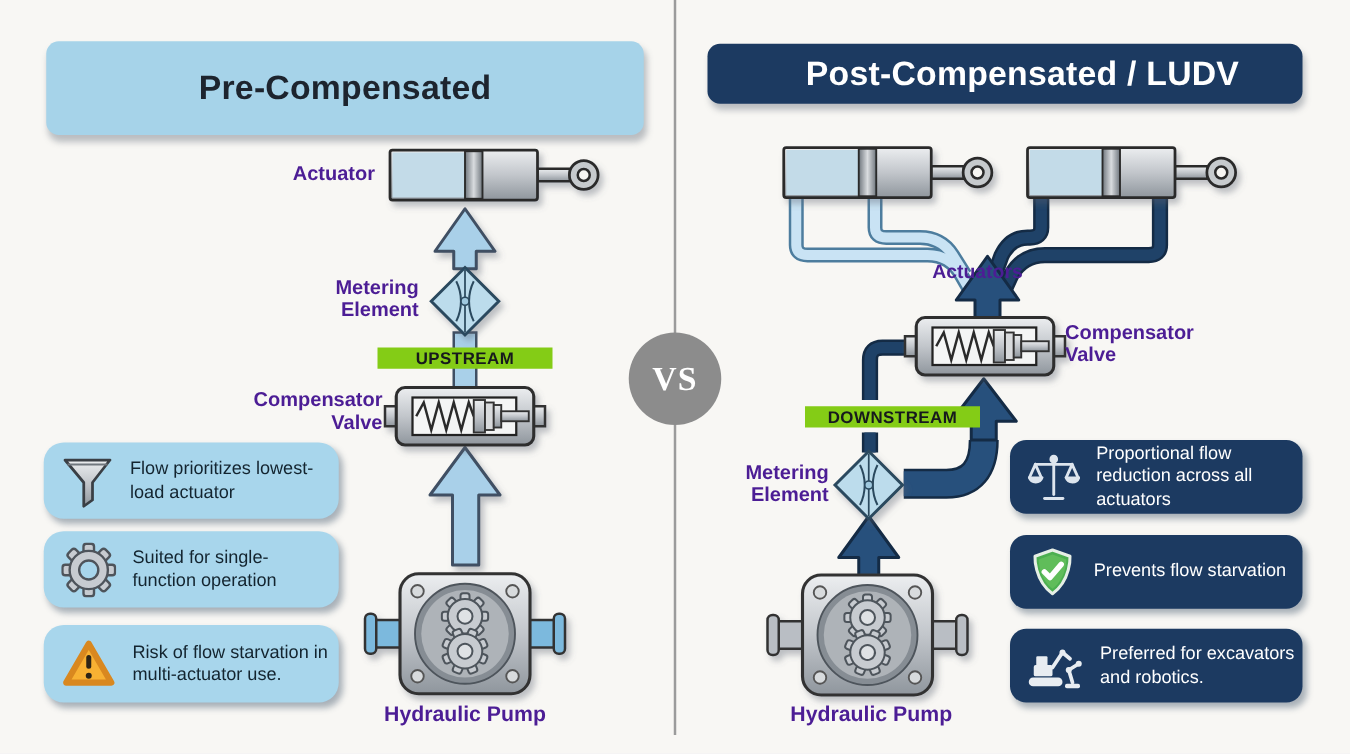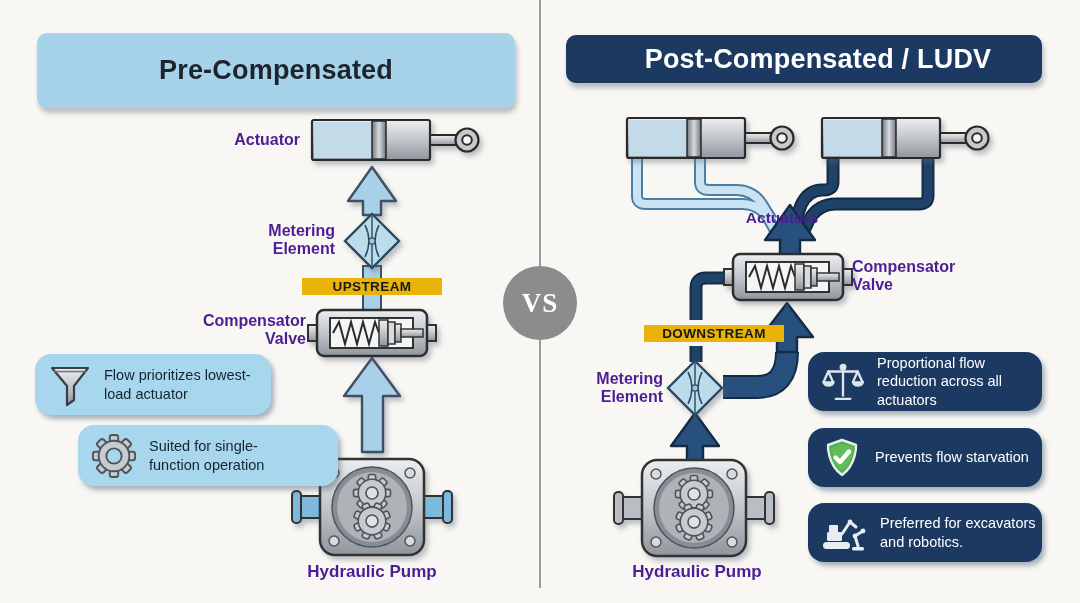--- a/index.html
+++ b/index.html
@@ -18,27 +18,27 @@
   .divider-line { position:absolute; left:539px; top:0; width:2px; height:588px; background:#9b9b9b; }
   .vs-circle { position:absolute; left:503px; top:266px; width:74px; height:74px; border-radius:50%;
                background:#8c8c8c; color:#fff; font-weight:bold; font-size:27px;
                display:flex; align-items:center; justify-content:center; letter-spacing:1px;font-family:Liberation Serif, serif; }
 
   
   .mlabel { position:absolute; font-weight:bold; color:#4c1d95; font-size:16px; line-height:1.12; }
   .mlabel.right-al { text-align:right; }
   .mlabel.center-al { text-align:center; }
   .flow-dir { position:absolute; font-weight:bold; color:#16191d; font-size:13.5px; letter-spacing:.4px;
-              text-align:center; background:#eab308; padding:1px 0; }
+              text-align:center; background:#84cc16; padding:1px 0; }
 
   
   .callout { position:absolute; display:flex; align-items:center; gap:13px; padding-left:14px;
              border-radius:16px; box-shadow:3px 4px 5px rgba(70,90,110,.45); }
   .callout.light { background:#a8d6ec; color:#13242f; }
-  .callout.dark  { background:#1c3a61; color:#ffffff; }
+  .callout.dark  { background:#1c3a61; color:#ffffff;border-radius:13px; }
   .callout-text { font-size:14.5px; font-weight:500; line-height:1.25; }
   .callout .ic { flex:0 0 auto; display:flex; align-items:center; justify-content:center; }
 
   svg.overlay { position:absolute; left:0; top:0; }
   .arrowL { fill:#a9d0e9; stroke:#3f4f63; stroke-width:2.4; stroke-linejoin:round; }
   .arrowR { fill:#27507c; stroke:#142b45; stroke-width:2.4; stroke-linejoin:round; }
 </style>
 </head>
 <body>
 
@@ -213,40 +213,50 @@
   <div class="callout light" style="left:35px;top:354px;width:236px;height:61px;">
     <span class="ic">
       <svg width="42" height="44" viewBox="0 0 42 44">
         <path d="M3 5 L39 5 L25 23 L25 37 L18 42 L18 23 Z" fill="url(#metalV)" stroke="#3a3f45" stroke-width="2.2" stroke-linejoin="round"></path>
         <line x1="5" y1="8.5" x2="37" y2="8.5" stroke="#70777e" stroke-width="1.6"></line>
       </svg>
     </span>
     <div class="callout-text" style="max-width:168px;">Flow prioritizes lowest-load actuator</div>
   </div>
 
-  <div class="callout light" style="left:35px;top:425px;width:260px;height:61px;margin-left:43px;">
+  <div class="callout light" style="left:35px;top:425px;width:236px;height:61px;">
     <span class="ic">
       <svg width="44" height="44" viewBox="-23 -23 46 46">
         <g fill="#c7cbd0" stroke="#4e545b" stroke-width="2">
           <rect x="-4.4" y="-22" width="8.8" height="10" rx="2.4"></rect>
           <rect x="-4.4" y="-22" width="8.8" height="10" rx="2.4" transform="rotate(45)"></rect>
           <rect x="-4.4" y="-22" width="8.8" height="10" rx="2.4" transform="rotate(90)"></rect>
           <rect x="-4.4" y="-22" width="8.8" height="10" rx="2.4" transform="rotate(135)"></rect>
           <rect x="-4.4" y="-22" width="8.8" height="10" rx="2.4" transform="rotate(180)"></rect>
           <rect x="-4.4" y="-22" width="8.8" height="10" rx="2.4" transform="rotate(225)"></rect>
           <rect x="-4.4" y="-22" width="8.8" height="10" rx="2.4" transform="rotate(270)"></rect>
           <rect x="-4.4" y="-22" width="8.8" height="10" rx="2.4" transform="rotate(315)"></rect>
           <circle r="16"></circle>
         </g>
         <circle r="8" fill="#a8d6ec" stroke="#4e545b" stroke-width="2"></circle>
       </svg>
     </span>
     <div class="callout-text" style="max-width:152px;">Suited for single-function operation</div>
   </div>
 
+  <div class="callout light" style="left:35px;top:500px;width:236px;height:62px;">
+    <span class="ic">
+      <svg width="44" height="40" viewBox="0 0 44 40">
+        <path d="M22 4 L40 35 L4 35 Z" fill="#f8b133" stroke="#d9881f" stroke-width="5" stroke-linejoin="round"></path>
+        <rect x="20" y="13" width="4" height="11" rx="2" fill="#2d2416"></rect>
+        <circle cx="22" cy="29.5" r="2.4" fill="#2d2416"></circle>
+      </svg>
+    </span>
+    <div class="callout-text" style="max-width:168px;">Risk of flow starvation in multi-actuator use.</div>
+  </div>
 
   <div class="callout dark" style="left:808px;top:352px;width:234px;height:59px;">
     <span class="ic">
       <svg width="42" height="42" viewBox="0 0 40 40" fill="none" stroke="#dde5ee" stroke-width="2.2" stroke-linecap="round" stroke-linejoin="round">
         <line x1="20" y1="7" x2="20" y2="33"></line>
         <line x1="13" y1="36" x2="27" y2="36"></line>
         <line x1="6" y1="10" x2="34" y2="10"></line>
         <circle cx="20" cy="6" r="2.2" fill="#dde5ee"></circle>
         <path d="M6 10 L1.5 20 M6 10 L10.5 20"></path>
         <path d="M1 20 A5.5 5.5 0 0 0 11.5 20 Z" fill="#dde5ee" stroke-width="1.4"></path>

